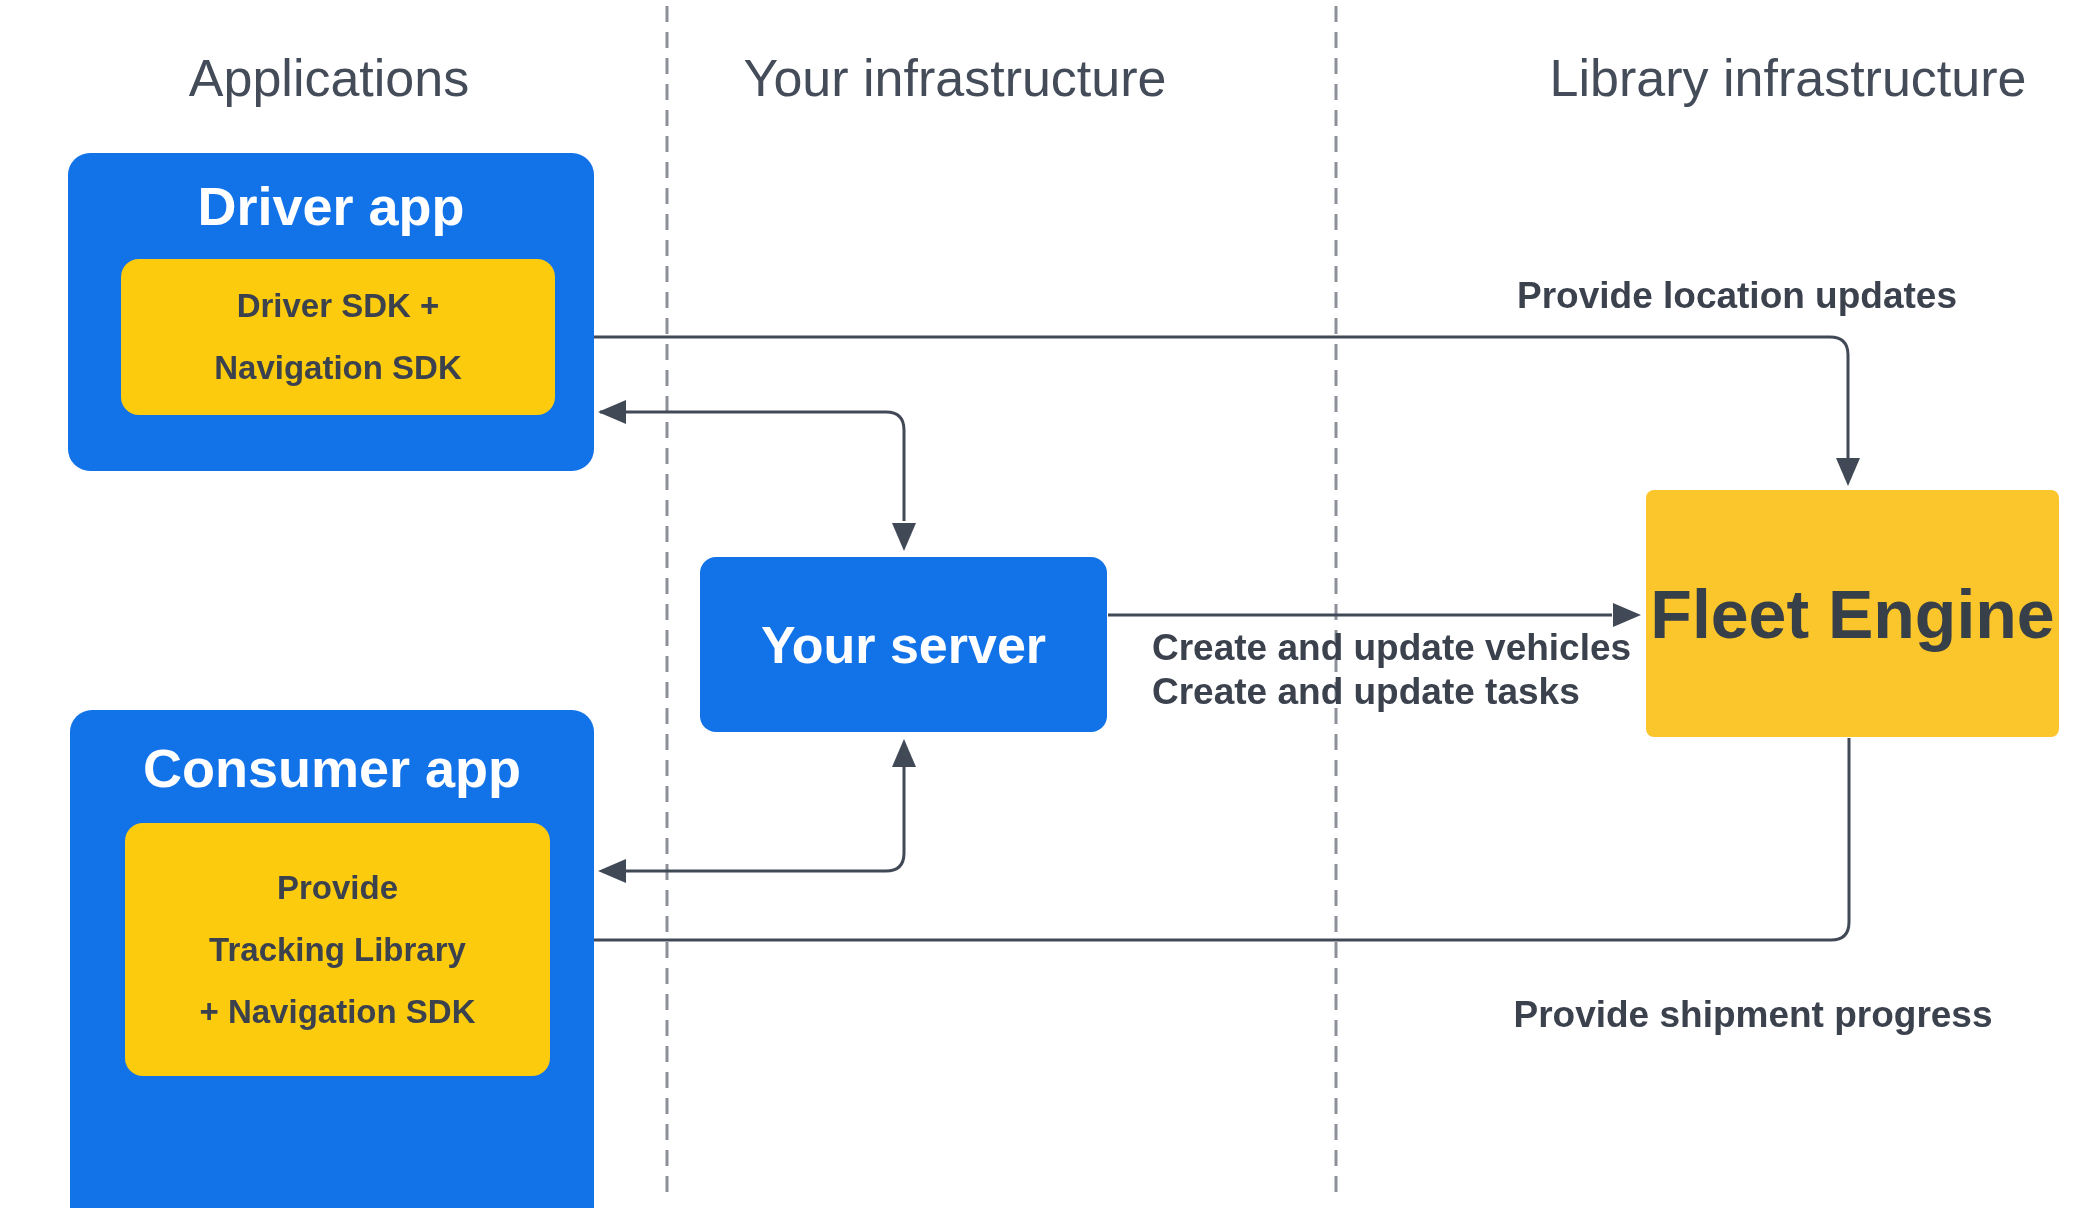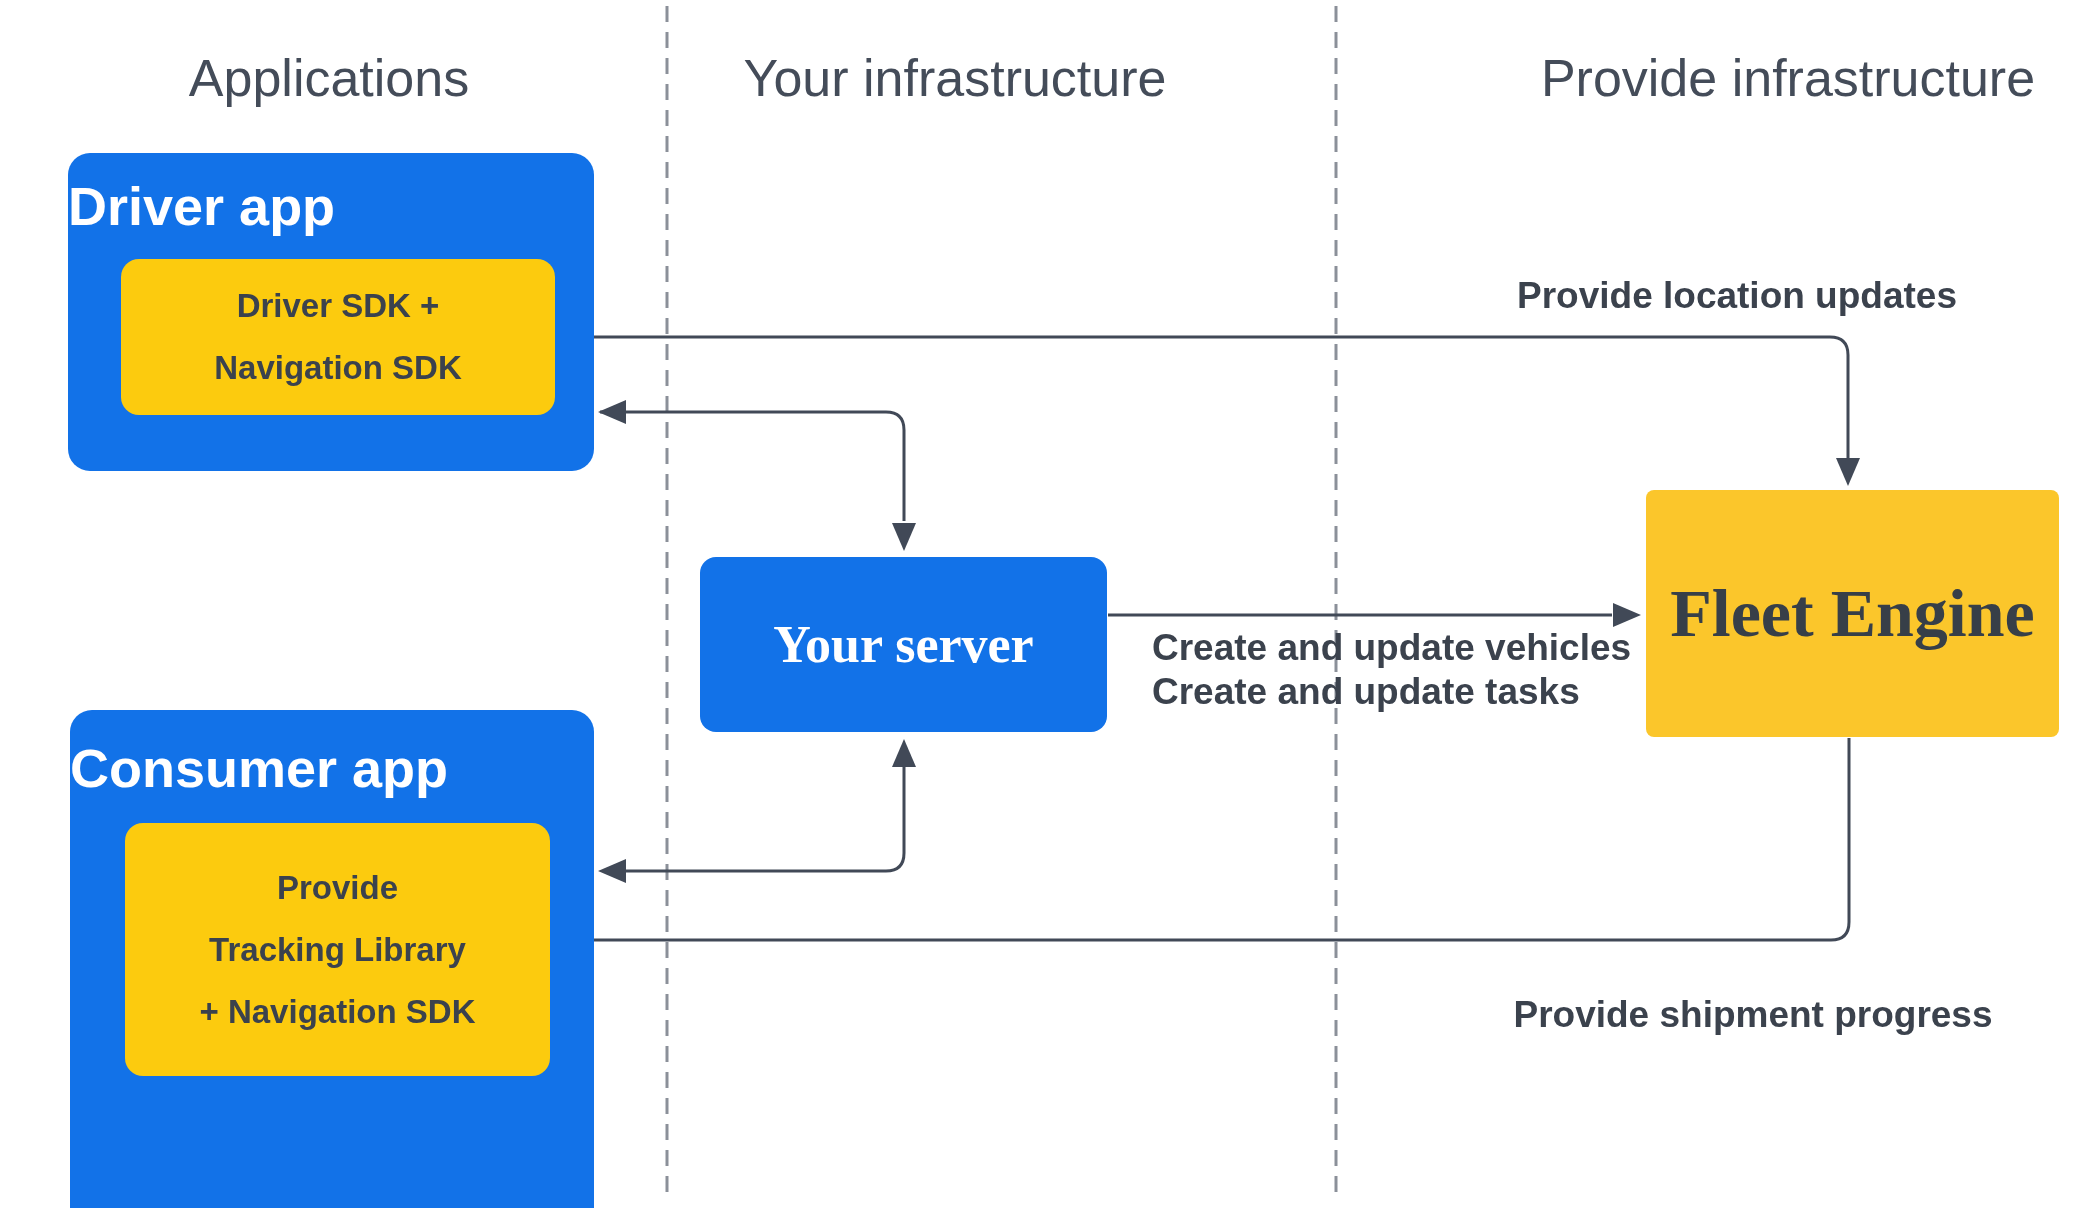--- a/index.html
+++ b/index.html
@@ -13,49 +13,49 @@
     text-align:center;transform:translateX(-50%);white-space:nowrap;
   }
   .edges{position:absolute;left:0;top:0;width:2089px;height:1208px;}
   .edge-path{fill:none;stroke:var(--line,#414957);stroke-width:3px;}
   .edge-head{fill:var(--line,#414957);stroke:none;}
   .divider{stroke:var(--divider,#8B9099);stroke-width:3px;stroke-dasharray:16 10;fill:none;}
   .node{position:absolute;box-sizing:border-box;}
   .node.blue{background:var(--blue,#1272E8);border-radius:22px;}
   .node.yellow{background:var(--yellow-sdk,#FCCB0E);border-radius:18px;}
   .node-title{
-    position:absolute;left:0;width:100%;
+    position:absolute;left:0;width:100%;text-align:center;
     font-size:54px;font-weight:700;color:#fff;line-height:66px;white-space:nowrap;
   }
   .sdk-text{
     position:absolute;inset:0;display:flex;flex-direction:column;
     align-items:center;justify-content:center;
     font-size:33px;font-weight:700;line-height:62px;
     color:var(--text-dark,#3C434D);text-align:center;white-space:nowrap;
   }
   .center-label{
     position:absolute;inset:0;display:flex;align-items:center;justify-content:center;
-    font-weight:700;white-space:nowrap;font-family:Liberation Serif, serif;
+    font-weight:700;white-space:nowrap;
   }
   .server-label{font-size:52px;color:#fff;}
   .fleet-label{font-size:68px;color:#373F48;}
   .edge-label{
     position:absolute;font-size:37px;font-weight:700;color:var(--text-dark,#3A414B);
     white-space:nowrap;line-height:44px;
   }
   .edge-label.centered{text-align:center;transform:translateX(-50%);}
 </style>
 </head>
 <body>
 
 <div class="canvas">
 
   <div class="col-header" style="left:321px;">Applications</div>
   <div class="col-header" style="left:947px;">Your infrastructure</div>
-  <div class="col-header" style="left:1780px;">Provide infrastructure</div>
+  <div class="col-header" style="left:1780px;">Library infrastructure</div>
 
   <svg class="edges" viewBox="0 0 2089 1208">
 
     <line class="divider" x1="659" y1="6" x2="659" y2="1194"></line>
     <line class="divider" x1="1328" y1="6" x2="1328" y2="1194"></line>
 
     <path class="edge-path" d="M 556 337 H 1822 Q 1840 337 1840 355 V 458"></path>
     <polygon class="edge-head" points="554,337 582,325 582,349"></polygon>
     <polygon class="edge-head" points="1840,486 1828,458 1852,458"></polygon>
 

